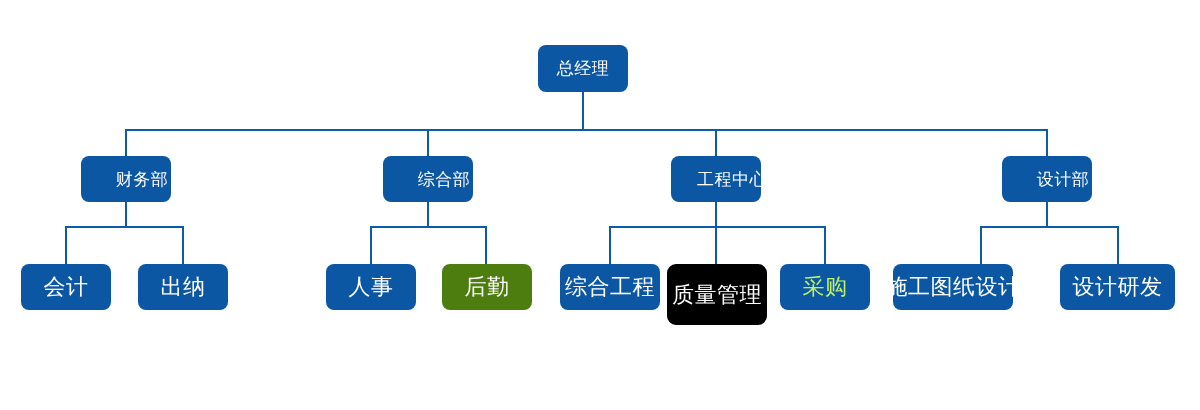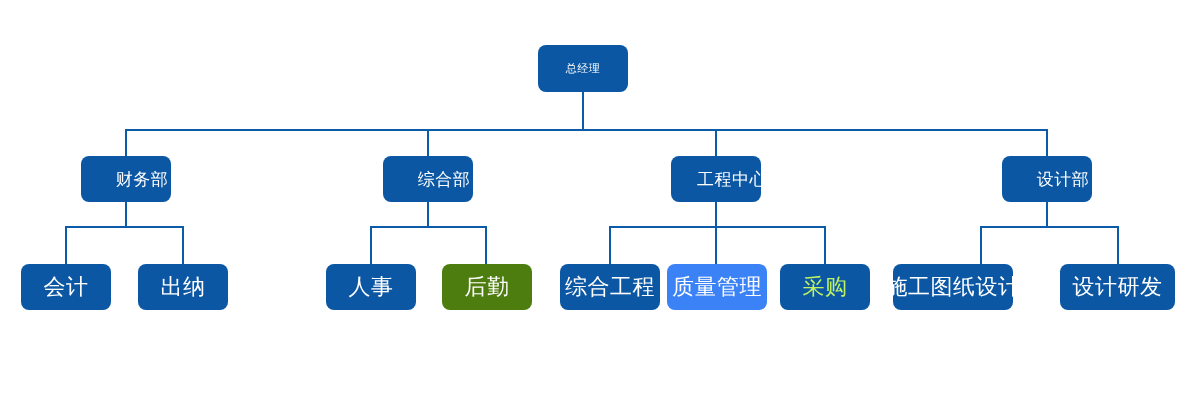--- a/index.html
+++ b/index.html
@@ -27,21 +27,21 @@
     display: flex;
     align-items: center;
     justify-content: center;
     font-size: 17px;
     line-height: 1;
     letter-spacing: 0.5px;
     white-space: nowrap;
     z-index: 2;
     cursor: pointer;
   }
-  .node.level-1 { font-size: 11px; }
+  .node.level-1 { font-size: 17px; }
   .node.level-2 { font-size: 17px; padding-left: 32px; }
   .node.level-3 { font-size: 22px; }
   .conn {
     position: absolute;
     background: #0b5ba8;
     z-index: 1;
   }
   .conn.v { width: 2px; }
   .conn.h { height: 2px; }
 </style>
@@ -77,18 +77,18 @@
       <div class="node level-1" style="left: 538px; top: 45px; width: 90px; height: 47px; background: rgb(11, 87, 164); color: rgb(255, 255, 255);">总经理</div>
       <div class="node level-2" style="left: 81px; top: 156px; width: 90px; height: 46px; background: rgb(11, 87, 164); color: rgb(255, 255, 255);">财务部</div>
       <div class="node level-2" style="left: 383px; top: 156px; width: 90px; height: 46px; background: rgb(11, 87, 164); color: rgb(255, 255, 255);">综合部</div>
       <div class="node level-2" style="left: 671px; top: 156px; width: 90px; height: 46px; background: rgb(11, 87, 164); color: rgb(255, 255, 255);">工程中心</div>
       <div class="node level-2" style="left: 1002px; top: 156px; width: 90px; height: 46px; background: rgb(11, 87, 164); color: rgb(255, 255, 255);">设计部</div>
       <div class="node level-3" style="left: 21px; top: 264px; width: 90px; height: 46px; background: rgb(11, 87, 164); color: rgb(255, 255, 255);">会计</div>
       <div class="node level-3" style="left: 138px; top: 264px; width: 90px; height: 46px; background: rgb(11, 87, 164); color: rgb(255, 255, 255);">出纳</div>
       <div class="node level-3" style="left: 326px; top: 264px; width: 90px; height: 46px; background: rgb(11, 87, 164); color: rgb(255, 255, 255);">人事</div>
       <div class="node level-3" style="left: 442px; top: 264px; width: 90px; height: 46px; background: #4d7c0f; color: rgb(255, 255, 255);">后勤</div>
       <div class="node level-3" style="left: 560px; top: 264px; width: 100px; height: 46px; background: rgb(11, 87, 164); color: rgb(255, 255, 255);">综合工程</div>
-      <div class="node level-3" style="left: 667px; top: 264px; width: 100px; height: 46px; background: #3b82f6; color: rgb(255, 255, 255);">质量管理</div>
+      <div class="node level-3" style="left: 667px; top: 264px; width: 100px; height: 61px; background: #000000; color: rgb(255, 255, 255); border-radius: 9px;">质量管理</div>
       <div class="node level-3" style="left: 780px; top: 264px; width: 90px; height: 46px; background: rgb(11, 87, 164); color: #bef264;">采购</div>
       <div class="node level-3" style="left: 893px; top: 264px; width: 120px; height: 46px; background: rgb(11, 87, 164); color: rgb(255, 255, 255);">施工图纸设计</div>
       <div class="node level-3" style="left: 1060px; top: 264px; width: 115px; height: 46px; background: rgb(11, 87, 164); color: rgb(255, 255, 255);">设计研发</div>
     </div>
 </div>
 
 </body></html>

